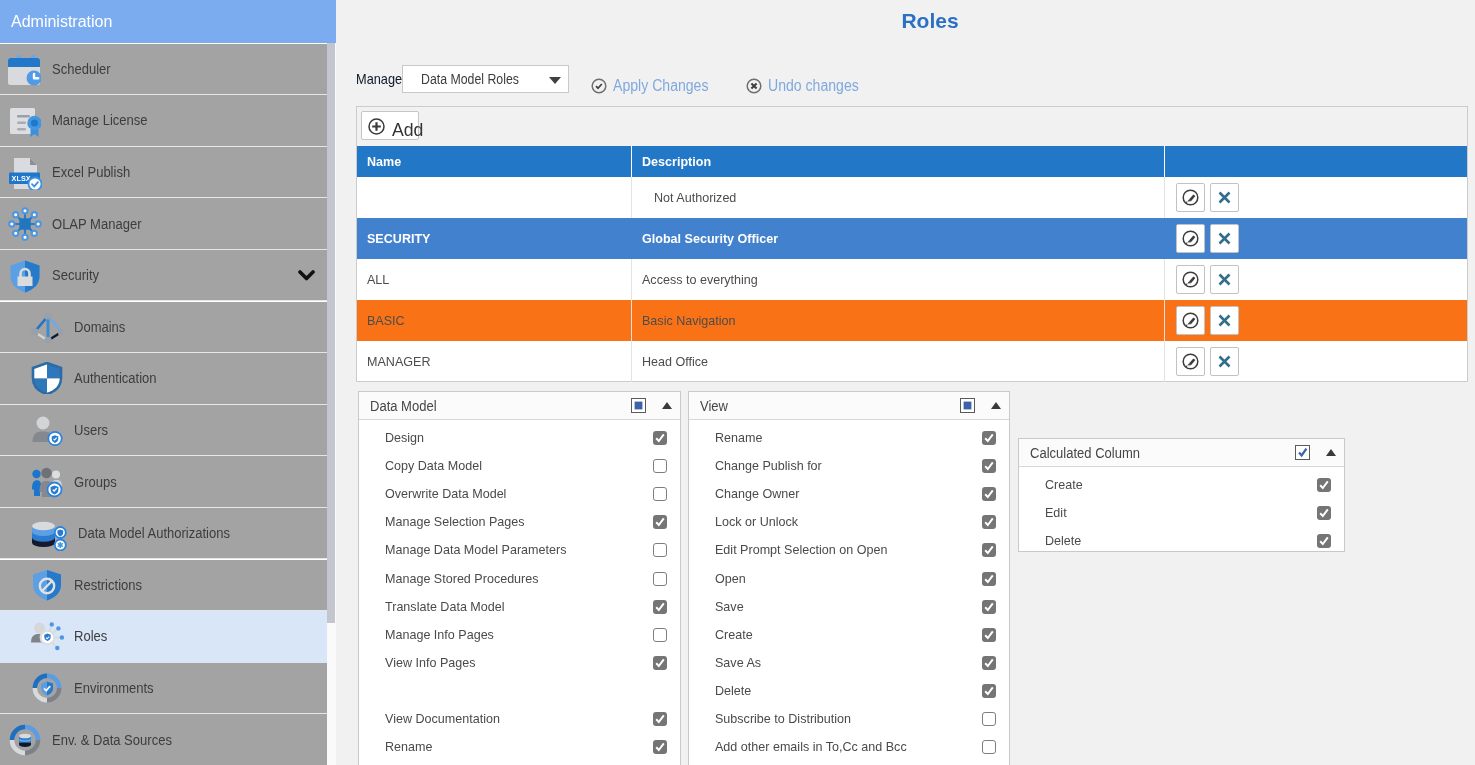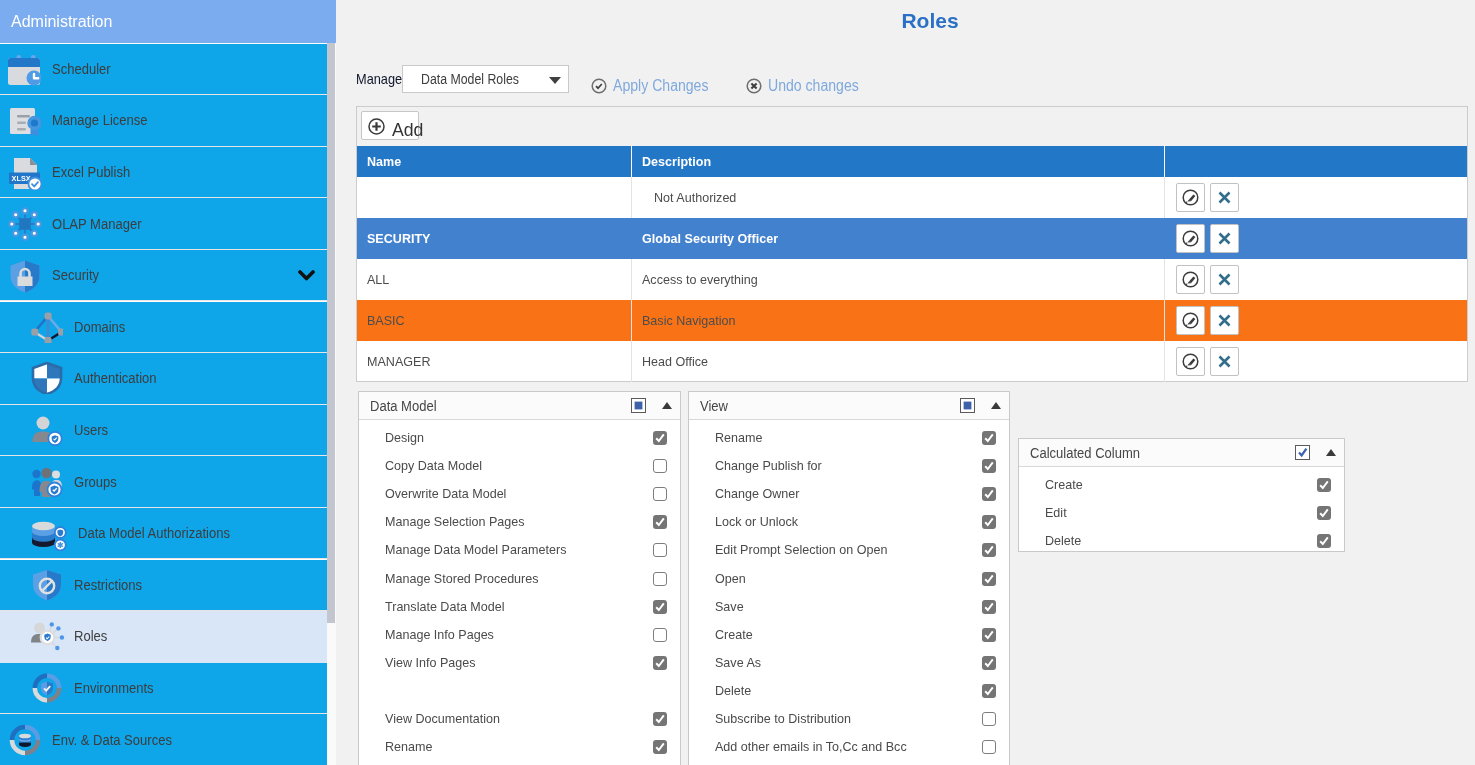--- a/index.html
+++ b/index.html
@@ -5,21 +5,21 @@
 * { margin:0; padding:0; box-sizing:border-box; }
 html,body { width:1475px; height:765px; overflow:hidden; font-family:"Liberation Sans",sans-serif; background:#f1f1f2; }
 #root { position:relative; width:1475px; height:765px; }
 .abs { position:absolute; }
 
 .sx { display:inline-block; transform:scaleX(0.93); transform-origin:0 50%; white-space:nowrap; }
 .sx88 { display:inline-block; transform:scaleX(0.88); transform-origin:0 50%; white-space:nowrap; }
 
 #sidebar { left:0; top:0; width:327px; height:765px; background:#fff; }
 #sbhead { left:0; top:0; width:336px; height:43px; background:#7cacf0; color:#fff; font-size:16px; line-height:43px; padding-left:11px; }
-.sbitem { left:0; width:327px; height:51px; border-bottom:1px solid #e6e6e6; background:#0ea5e9; }
+.sbitem { left:0; width:327px; height:51px; border-bottom:1px solid #e6e6e6; background:#a3a3a3; }
 .sbitem.hl { background:#d9e6f8; border-bottom:1px solid #d9e6f8; }
 .sbtext { position:absolute; font-size:14px; color:#3d3d3d; top:50%; transform:translateY(-50%); }
 .sbicon { position:absolute; }
 #sbtrack { left:327px; top:43px; width:9px; height:722px; background:#fafafa; }
 #sbthumb { left:327px; top:43px; width:8px; height:580px; background:#c3c5cf; }
 
 #title { left:890px; top:9px; width:80px; text-align:center; font-size:21px; font-weight:bold; color:#2a70c5; }
 #managelbl { left:356px; top:71px; font-size:14.5px; color:#0f172a; }
 #dropdown { left:402px; top:65px; width:167px; height:28px; background:#fff; border:1px solid #c9c9c9; font-size:14px; color:#3d3d3d; line-height:26px; padding-left:18px; }
 #ddcaret { left:549px; top:76.5px; width:0; height:0; border-left:6.5px solid transparent; border-right:6.5px solid transparent; border-top:7px solid #3f4040; }

